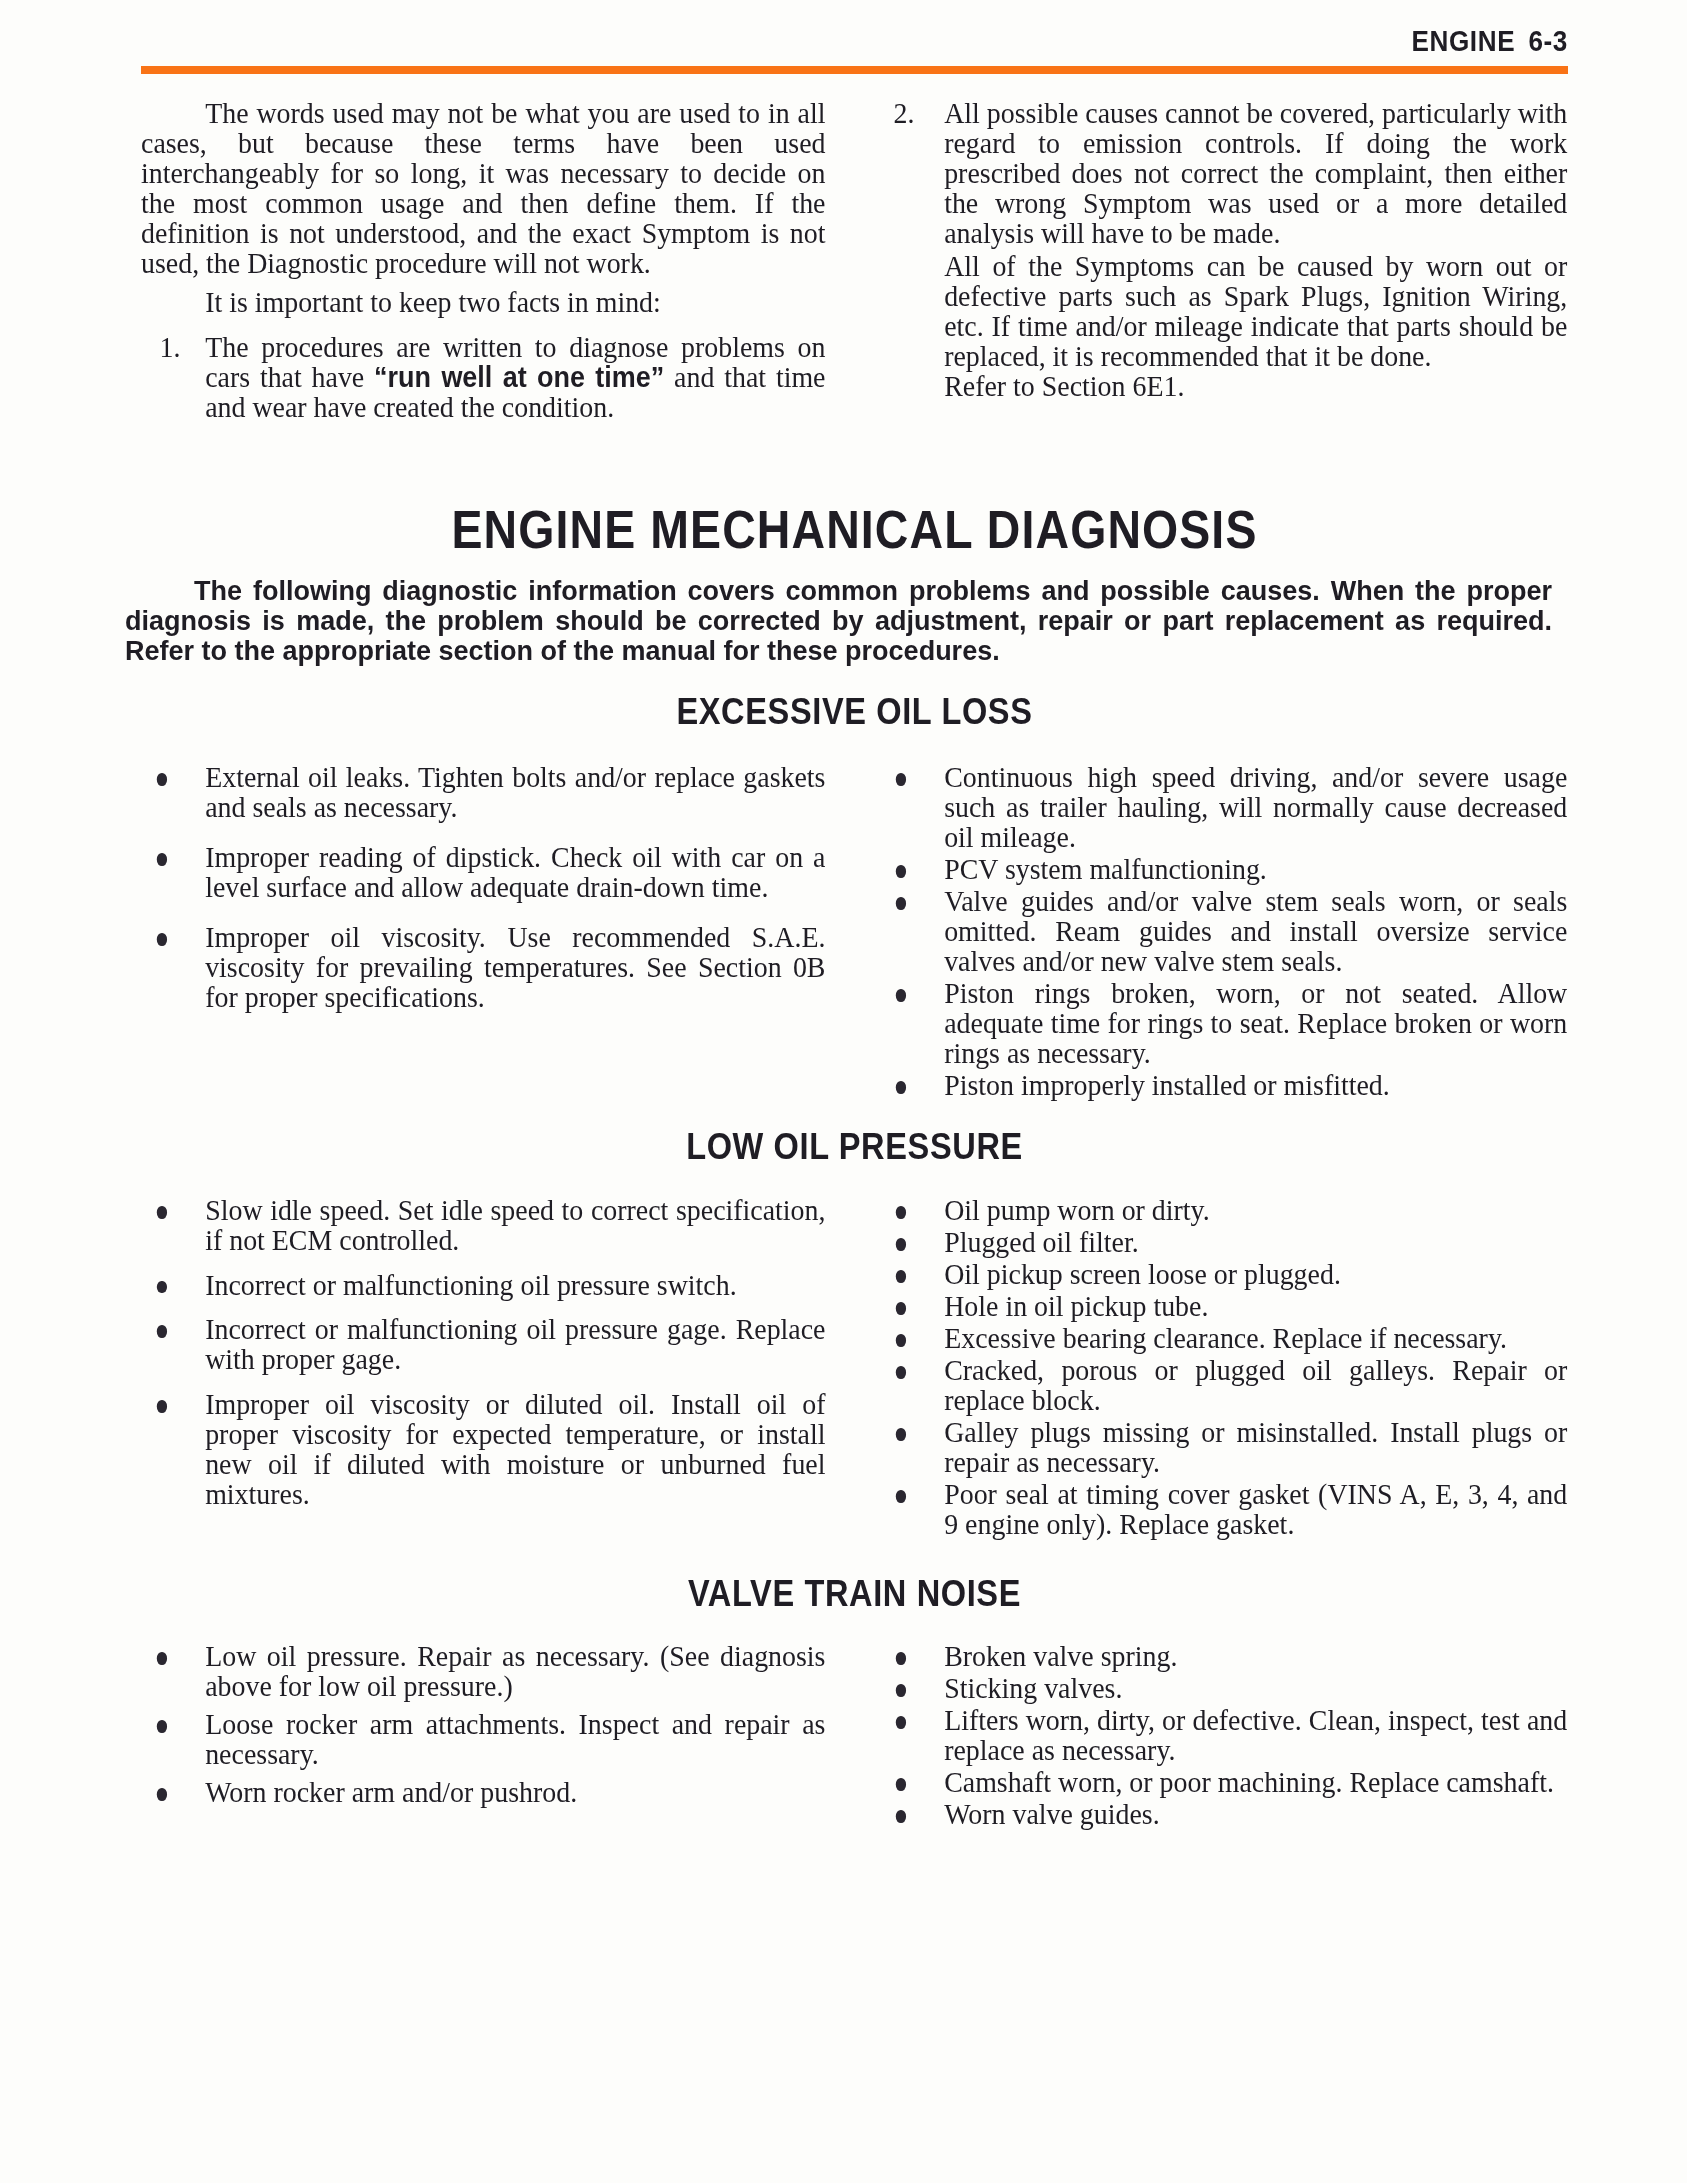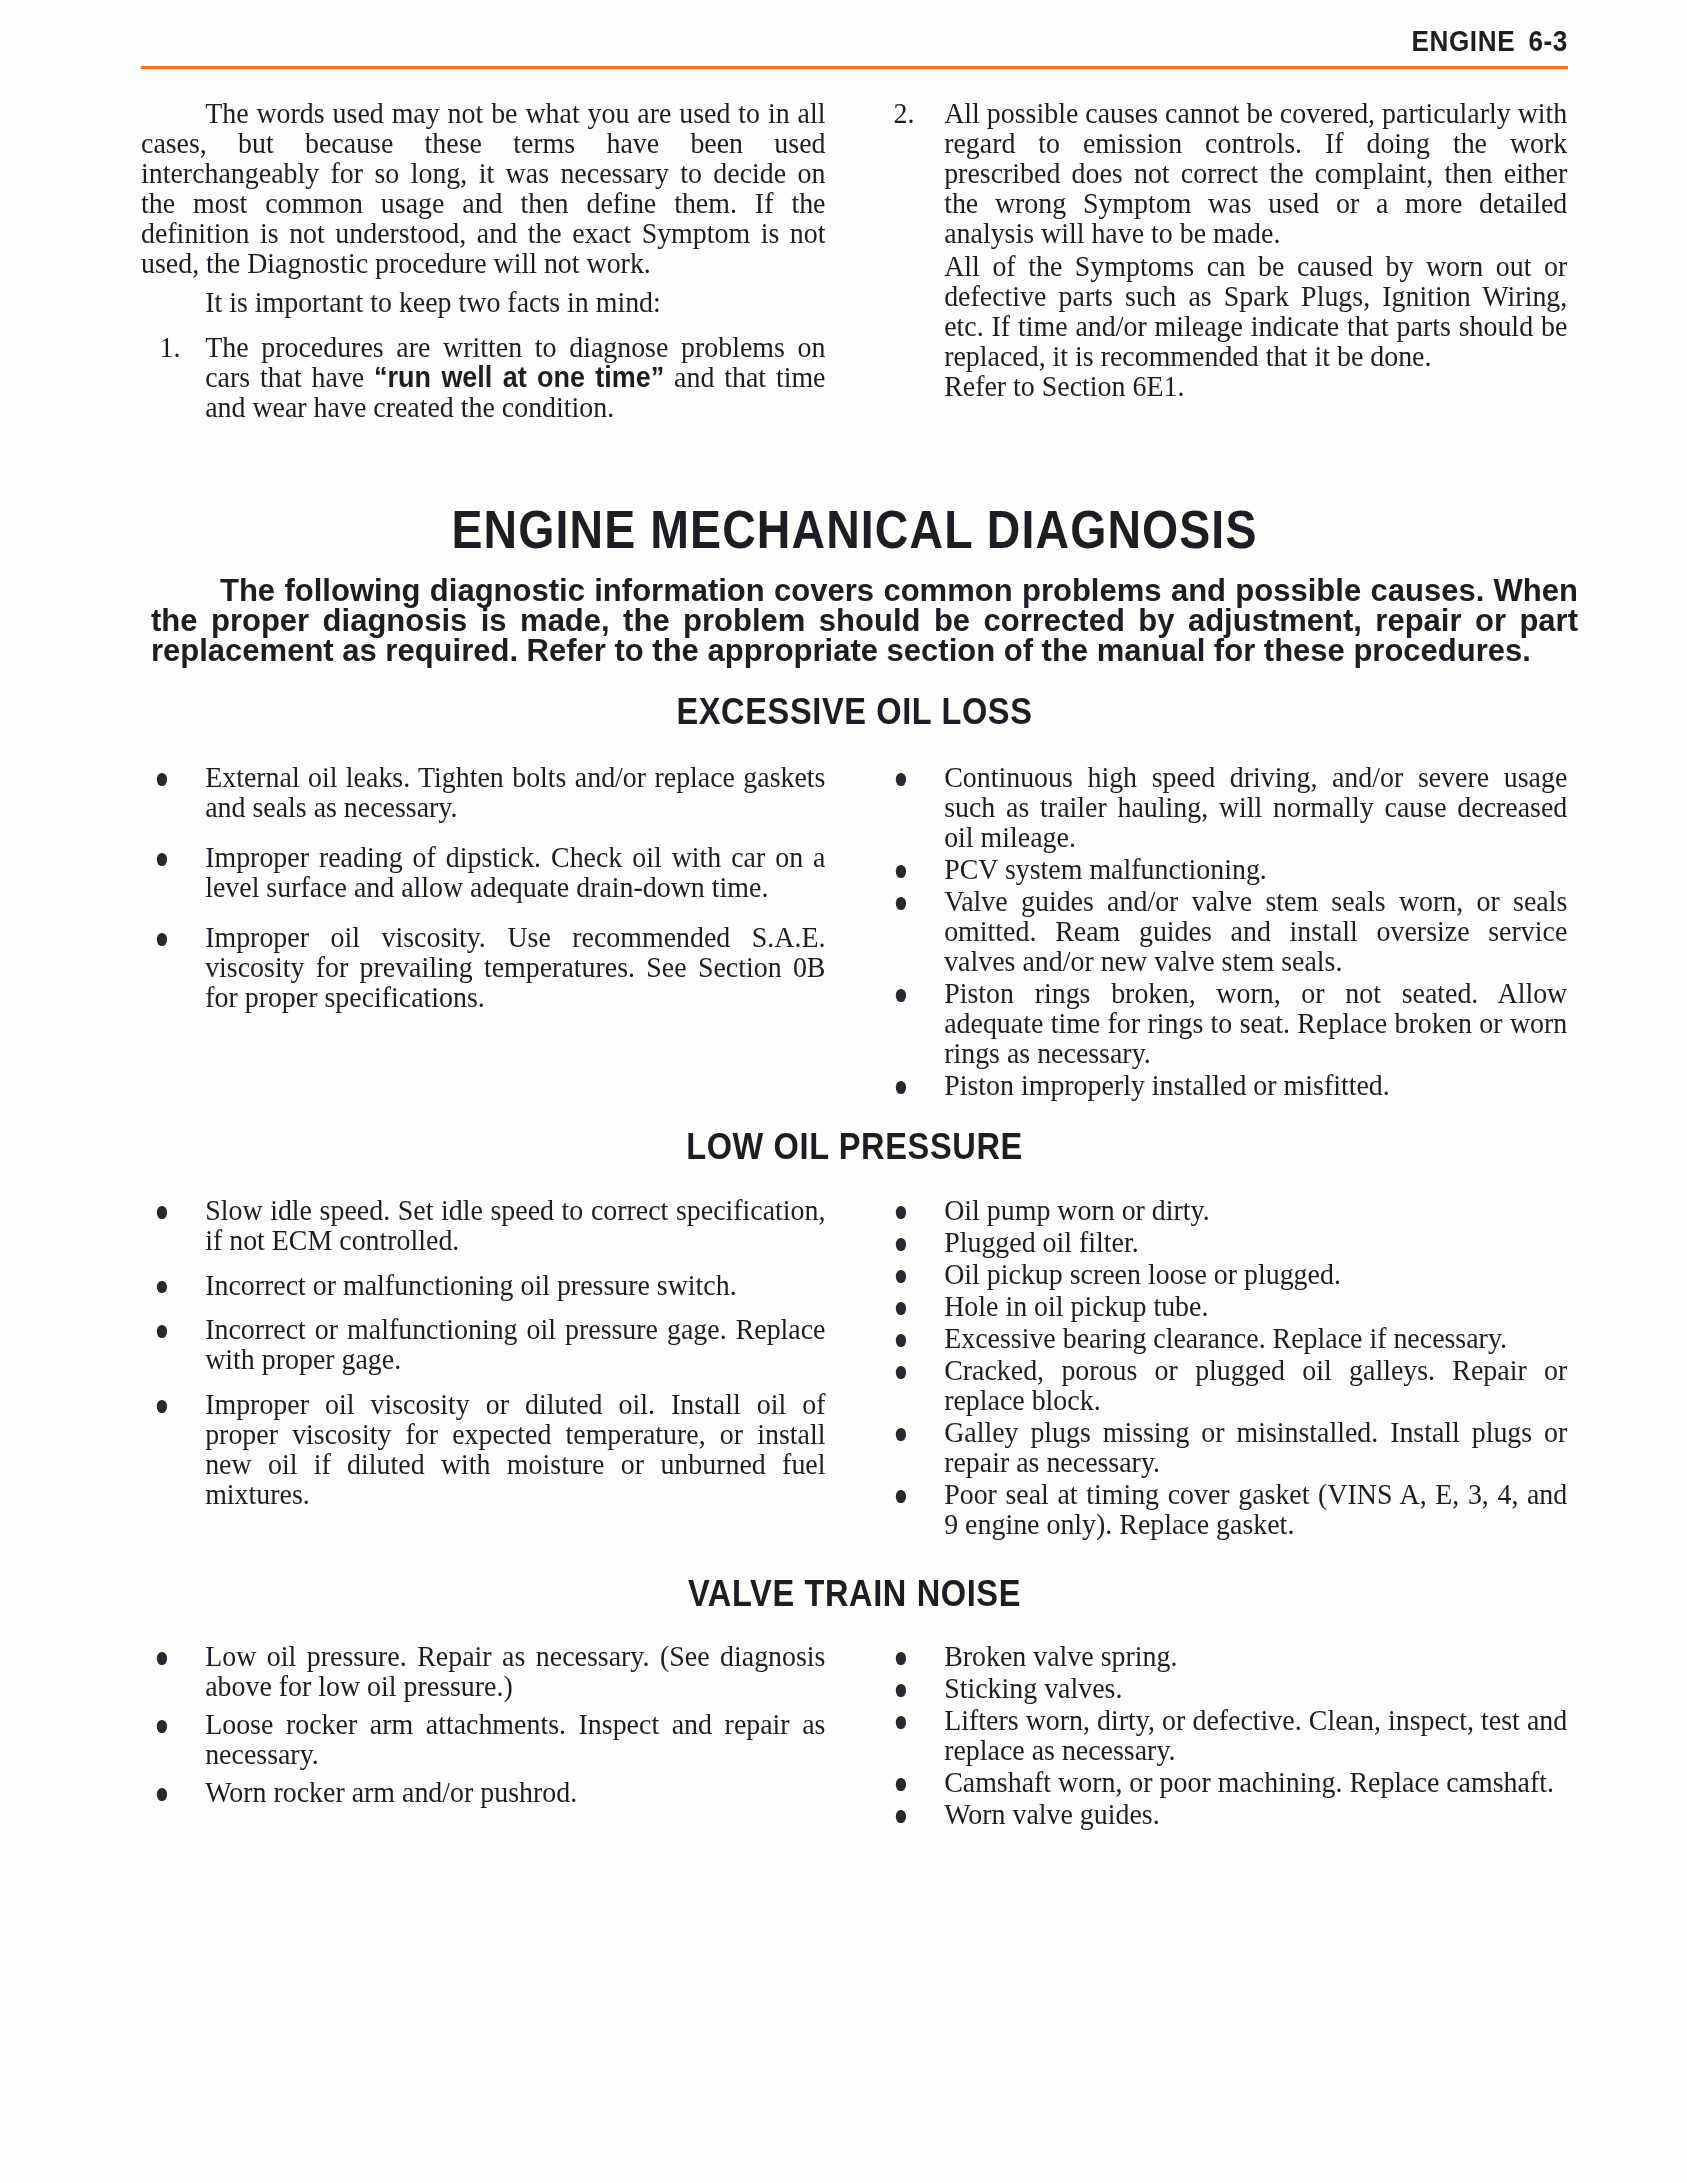--- a/index.html
+++ b/index.html
@@ -4,21 +4,21 @@
 <style>
   html, body { margin: 0; padding: 0; }
   body {
     width: 1687px; height: 2183px; position: relative;
     background: #fdfdfb; color: #1f1d24; overflow: hidden;
     font-family: "Liberation Serif", "DejaVu Serif", serif;
   }
   .abs { position: absolute; }
   .page-header {
     left: 141px; top: 20px; width: 1427px; height: 46px;
-    border-bottom: 3px solid #f97316;
+    border-bottom: 8px solid #f97316;
   }
   .page-header .hdr {
     position: absolute; right: 0; top: 5.3px;
     font-family: "Liberation Sans", "DejaVu Sans", sans-serif;
     font-weight: bold; font-size: 29px; letter-spacing: 0.7px;
     transform: scaleX(0.9); transform-origin: right center;
   }
   .hdr .num { margin-left: 14.6px; }
   .body-text {
     font-size: 30px; line-height: 30px; text-align: justify;
@@ -32,23 +32,23 @@
     font-family: "Liberation Sans", "DejaVu Sans", sans-serif;
     font-weight: bold; font-size: 29px;
   }
   .title {
     left: 141px; width: 1427px; top: 498px; text-align: center;
     font-family: "Liberation Sans", "DejaVu Sans", sans-serif;
     font-weight: bold; font-size: 54px; letter-spacing: 1.3px;
     transform: scaleX(0.86); transform-origin: center top;
   }
   .intro {
-    left: 151px; width: 1427px; top: 576px;
+    left: 125px; width: 1427px; top: 576px;
     font-family: "Liberation Sans", "DejaVu Sans", sans-serif;
-    font-weight: bold; font-size: 31px; line-height: 30px;
+    font-weight: bold; font-size: 27px; line-height: 30px;
     text-align: justify; text-indent: 69px;
   }
   .sec-heading {
     left: 141px; width: 1427px; text-align: center;
     font-family: "Liberation Sans", "DejaVu Sans", sans-serif;
     font-weight: bold; font-size: 37px; letter-spacing: 0.7px;
     transform: scaleX(0.88); transform-origin: center top;
   }
   ul.bullets { list-style: none; margin: 0; padding: 0; }
   ul.bullets li { position: relative; padding-left: 69px; }

